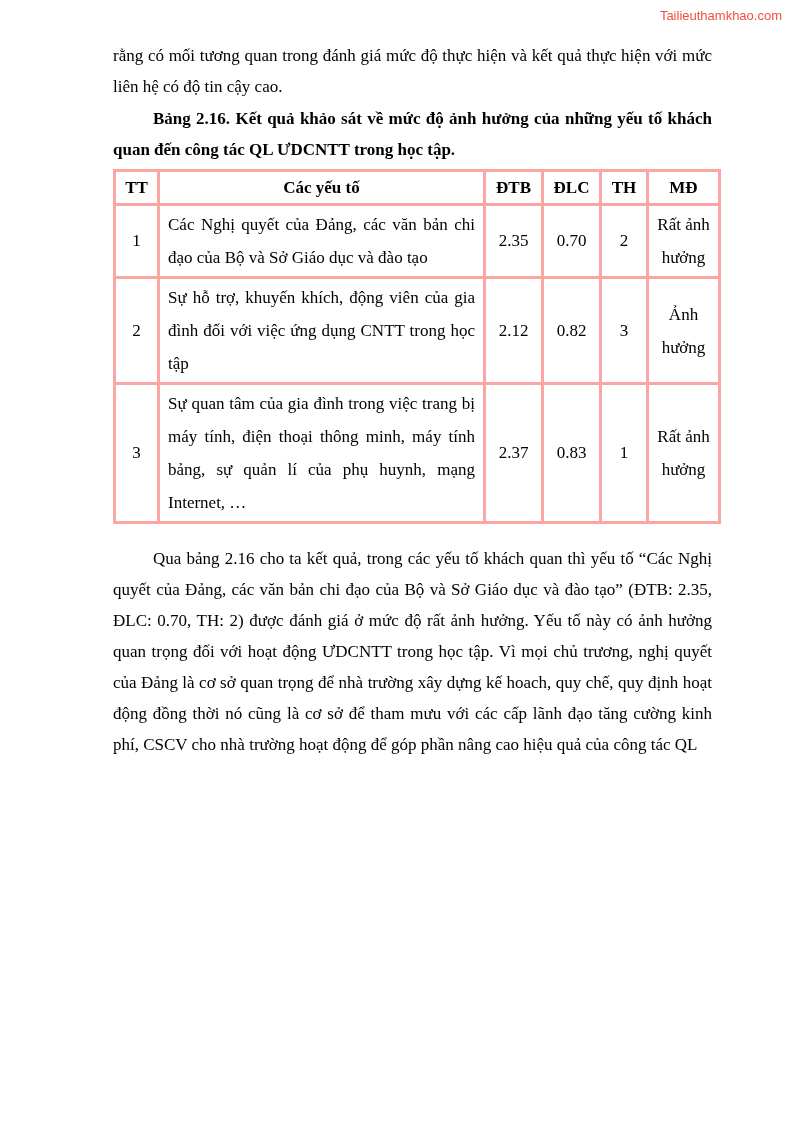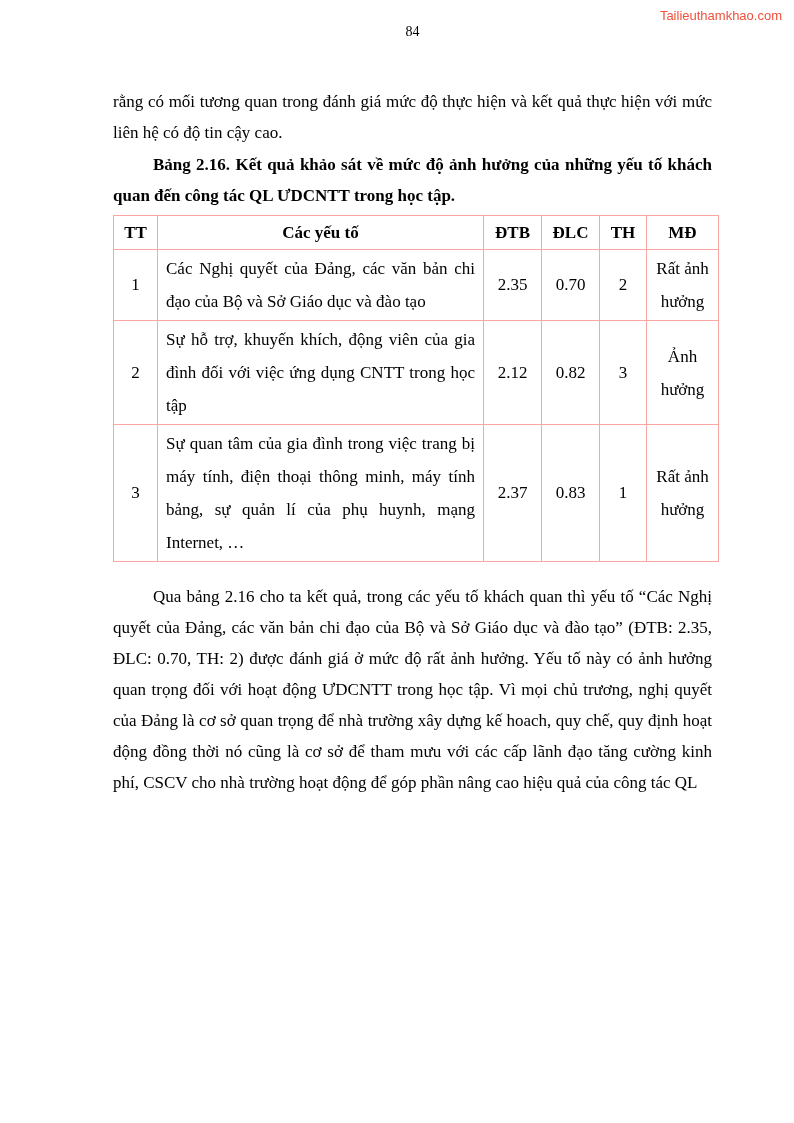--- a/index.html
+++ b/index.html
@@ -8,21 +8,21 @@
     width: 794px;
     height: 1123px;
     position: relative;
     font-family: "Liberation Serif", serif;
     color: #000;
     overflow: hidden;
   }
   .page {
     position: absolute;
     inset: 0;
-    padding: 24px 82px 0 113px;
+    padding: 40px 82px 0 113px;
   }
   .watermark {
     position: absolute;
     top: 8px;
     right: 12px;
     font-family: "Liberation Sans", sans-serif;
     font-size: 13px;
     color: #f0503c;
     cursor: pointer;
   }
@@ -43,21 +43,21 @@
   .heading { margin-top: 1px; }
   .caption { margin-top: 1px; margin-bottom: 4px; }
   table.results {
     border-collapse: collapse;
     width: 100%;
     table-layout: fixed;
     font-size: 17px;
   }
   table.results th,
   table.results td {
-    border: 1px solid #fca5a5;
+    border: 3px solid #fca5a5;
     padding: 2px 8px;
     vertical-align: middle;
   }
   table.results th {
     font-weight: bold;
     text-align: center;
     height: 34px;
   }
   td.c { text-align: center; }
   td.factor {
@@ -79,21 +79,20 @@
   .note { margin-top: 16px; }
   .para2 { margin-top: 19px; }
 </style>
 </head>
 <body>
 
 <div class="page">
 
   <div class="watermark">Tailieuthamkhao.com</div>
 
-  <div class="page-number">84</div>
 
   <p class="body-text para1">rằng có mối tương quan trong đánh giá mức độ thực hiện và kết quả thực hiện với mức liên hệ có độ tin cậy cao.</p>
 
 
   <p class="body-text bold indent caption">Bảng 2.16. Kết quả khảo sát về mức độ ảnh hưởng của những yếu tố khách quan đến công tác QL ƯDCNTT trong học tập.</p>
 
   <table class="results">
     <colgroup>
       <col class="tt">
         <col class="fac">

